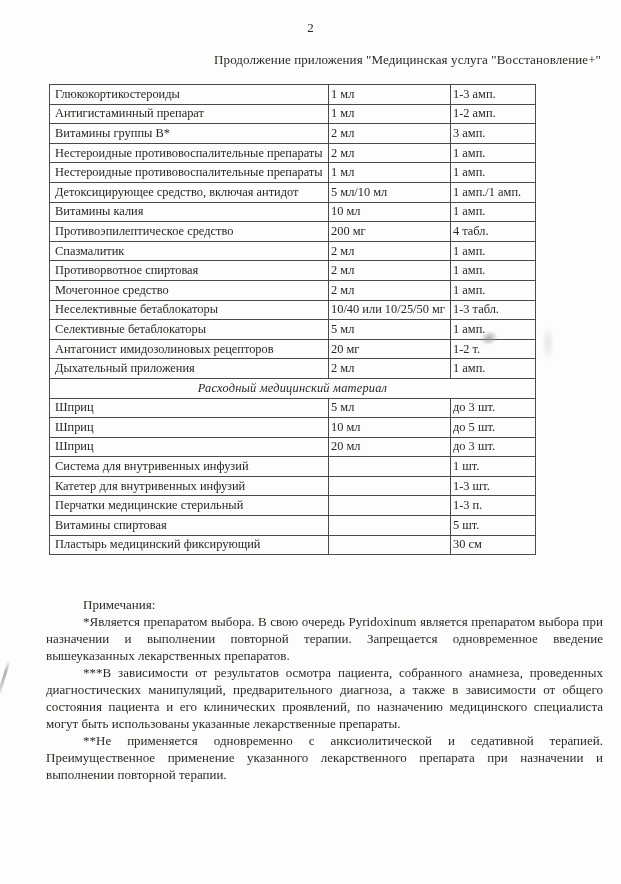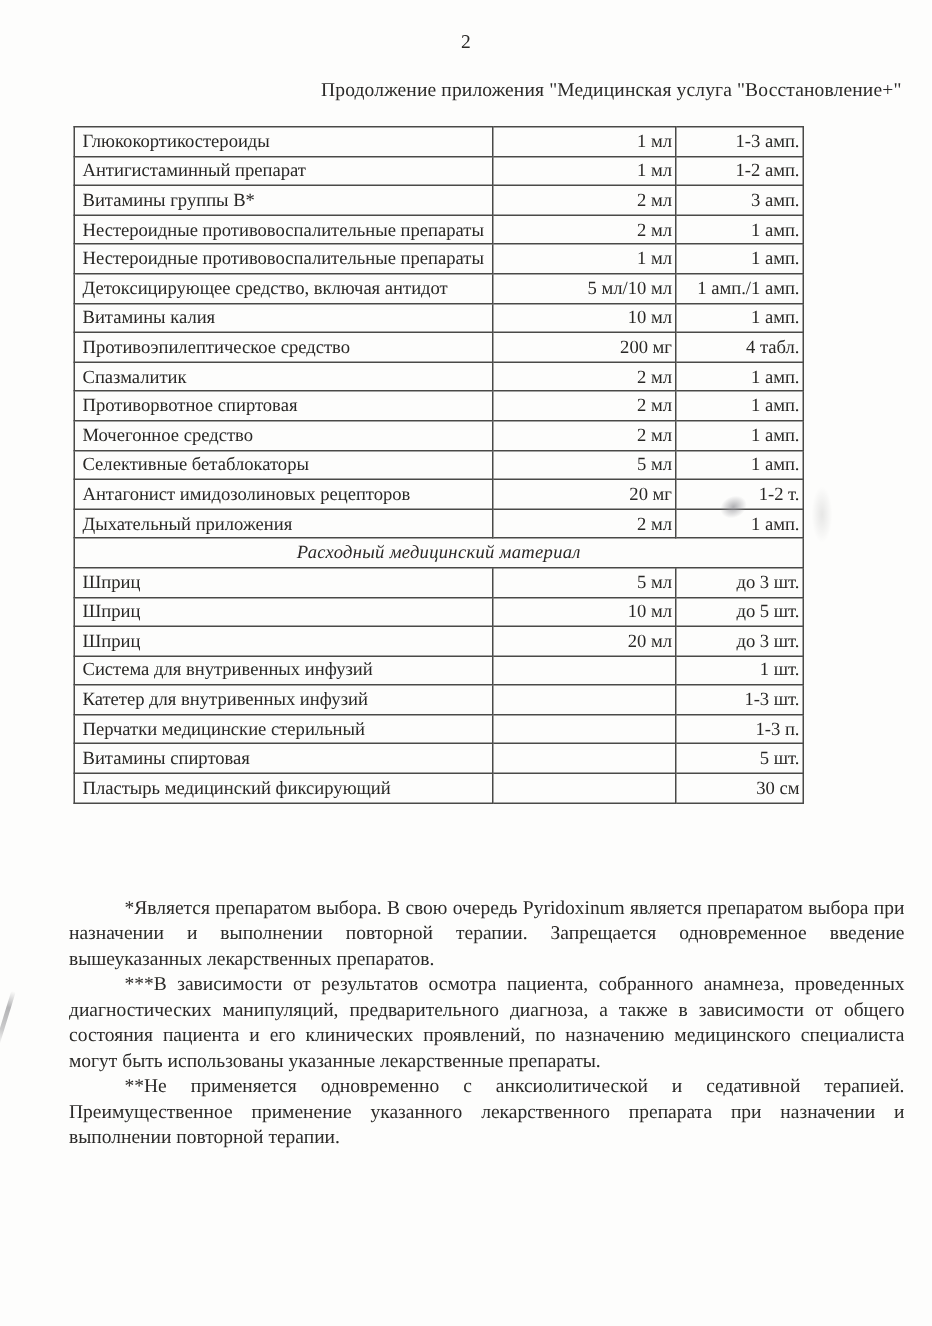--- a/index.html
+++ b/index.html
@@ -29,21 +29,21 @@
   }
   table.med col.c1{width:279px;}
   table.med col.c2{width:122px;}
   table.med col.c3{width:85px;}
   table.med td{
     border:1px solid #4a4a48;
     height:19.6px;box-sizing:border-box;
     padding:0 5px;vertical-align:middle;
     overflow:hidden;white-space:nowrap;
   }
-  table.med td.c{text-align:right;padding:0 2px;}
+  table.med td.c{text-align:left;padding:0 2px;}
   table.med td.section{text-align:center;letter-spacing:.2px;font-style:italic;}
   .notes{
     position:absolute;left:46px;top:596px;width:557px;
     font-size:13px;line-height:17px;text-align:justify;
     color:#2b2a28;
   }
   .notes p{margin:0;text-indent:37px;}
   .notes p.notes-title{text-align:left;}
   
   .smudge-qty{
@@ -127,20 +127,25 @@
           <td>Противорвотное спиртовая</td>
           <td class="c">2 мл</td>
           <td class="c">1 амп.</td>
         </tr>
         <tr>
           <td>Мочегонное средство</td>
           <td class="c">2 мл</td>
           <td class="c">1 амп.</td>
         </tr>
         <tr>
+          <td>Неселективные бетаблокаторы</td>
+          <td class="c">10/40 или 10/25/50 мг</td>
+          <td class="c">1-3 табл.</td>
+        </tr>
+        <tr>
           <td>Селективные бетаблокаторы</td>
           <td class="c">5 мл</td>
           <td class="c">1 амп.</td>
         </tr>
         <tr>
           <td>Антагонист имидозолиновых рецепторов</td>
           <td class="c">20 мг</td>
           <td class="c">1-2 т.</td>
         </tr>
         <tr>
@@ -192,20 +197,21 @@
         </tr>
         <tr>
           <td>Пластырь медицинский фиксирующий</td>
           <td class="c"></td>
           <td class="c">30 см</td>
         </tr>
       </tbody>
   </table>
 
   <div class="notes">
+    <p class="notes-title">Примечания:</p>
     <p class="note">*Является препаратом выбора. В свою очередь Pyridoxinum является препаратом выбора при назначении и выполнении повторной терапии. Запрещается одновременное введение вышеуказанных лекарственных препаратов.</p>
     <p class="note">***В зависимости от результатов осмотра пациента, собранного анамнеза, проведенных диагностических манипуляций, предварительного диагноза, а также в зависимости от общего состояния пациента и его клинических проявлений, по назначению медицинского специалиста могут быть использованы указанные лекарственные препараты.</p>
     <p class="note">**Не применяется одновременно с анксиолитической и седативной терапией. Преимущественное применение указанного лекарственного препарата при назначении и выполнении повторной терапии.</p>
   </div>
 
   <div class="smudge-qty"></div>
   <div class="smudge-margin"></div>
   <div class="pencil"></div>
 
 </div>

